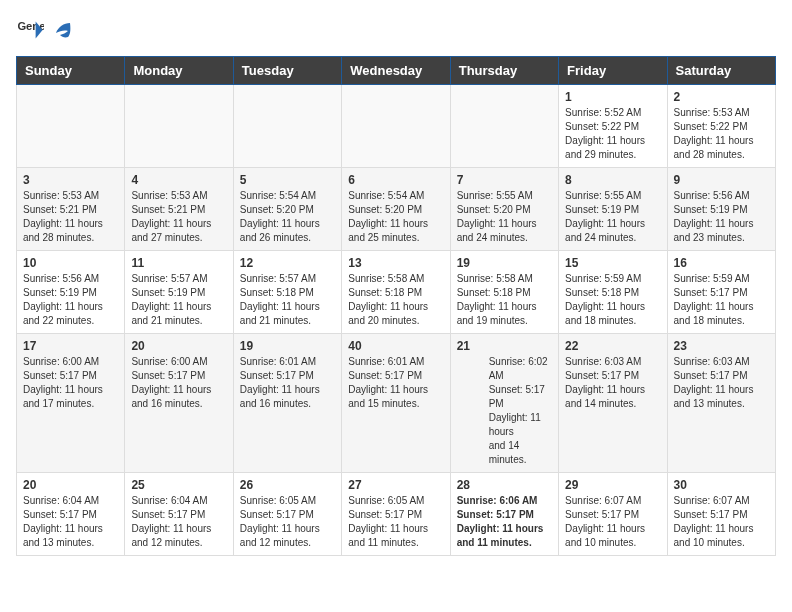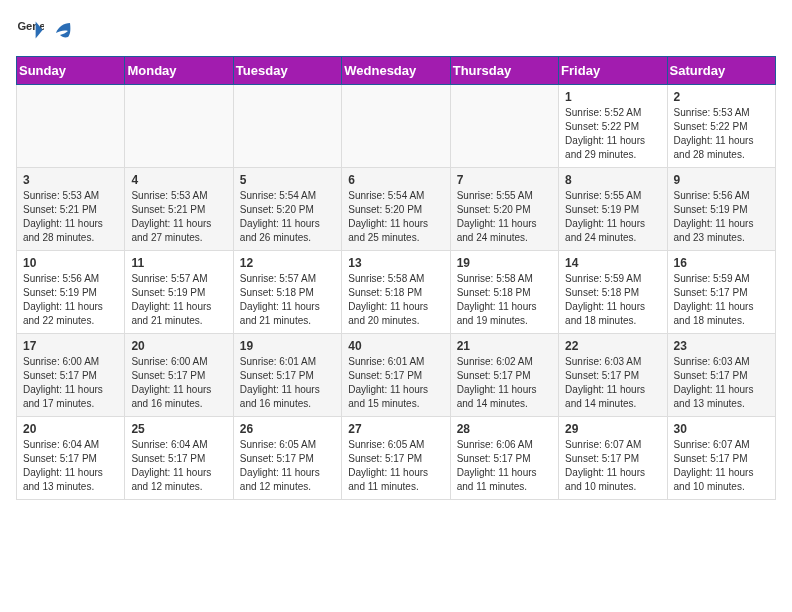--- a/index.html
+++ b/index.html
@@ -36,24 +36,24 @@
     .location {
       font-size: 14px;
       color: #555;
     }
     .calendar {
       width: 100%;
       border-collapse: collapse;
       border: 1px solid #ccc;
     }
     .calendar th {
-      background: #a21caf;
+      background: #404040;
       color: #fff;
       text-align: left;
-      padding: 6px 2px;
+      padding: 6px 8px;
       font-size: 13px;
       border: 1px solid #1e5a99;
     }
     .calendar td {
       vertical-align: top;
       padding: 5px 6px;
       border: 1px solid #ddd;
       font-size: 10.5px;
       color: #333;
       background: #fff;
@@ -218,21 +218,21 @@
 and 20 minutes.</div>
         </td>
         <td>
           <span class="day-num">19</span>
           <div class="day-info" style="white-space: pre-line;">Sunrise: 5:58 AM
 Sunset: 5:18 PM
 Daylight: 11 hours
 and 19 minutes.</div>
         </td>
         <td>
-          <span class="day-num">14</span>
+          <span class="day-num">15</span>
           <div class="day-info" style="white-space: pre-line;">Sunrise: 5:59 AM
 Sunset: 5:18 PM
 Daylight: 11 hours
 and 18 minutes.</div>
         </td>
         <td>
           <span class="day-num">16</span>
           <div class="day-info" style="white-space: pre-line;">Sunrise: 5:59 AM
 Sunset: 5:17 PM
 Daylight: 11 hours
@@ -263,21 +263,21 @@
         </td>
         <td>
           <span class="day-num">40</span>
           <div class="day-info" style="white-space: pre-line;">Sunrise: 6:01 AM
 Sunset: 5:17 PM
 Daylight: 11 hours
 and 15 minutes.</div>
         </td>
         <td>
           <span class="day-num">21</span>
-          <div class="day-info" style="white-space: pre-line;">Sunrise: 6:02 AM
+          <div class="day-info" style="white-space: pre-line; margin-left: 32px;">Sunrise: 6:02 AM
 Sunset: 5:17 PM
 Daylight: 11 hours
 and 14 minutes.</div>
         </td>
         <td>
           <span class="day-num">22</span>
           <div class="day-info" style="white-space: pre-line;">Sunrise: 6:03 AM
 Sunset: 5:17 PM
 Daylight: 11 hours
 and 14 minutes.</div>
@@ -314,21 +314,21 @@
         </td>
         <td>
           <span class="day-num">27</span>
           <div class="day-info" style="white-space: pre-line;">Sunrise: 6:05 AM
 Sunset: 5:17 PM
 Daylight: 11 hours
 and 11 minutes.</div>
         </td>
         <td>
           <span class="day-num">28</span>
-          <div class="day-info" style="white-space: pre-line;">Sunrise: 6:06 AM
+          <div class="day-info" style="white-space: pre-line; font-weight: bold;">Sunrise: 6:06 AM
 Sunset: 5:17 PM
 Daylight: 11 hours
 and 11 minutes.</div>
         </td>
         <td>
           <span class="day-num">29</span>
           <div class="day-info" style="white-space: pre-line;">Sunrise: 6:07 AM
 Sunset: 5:17 PM
 Daylight: 11 hours
 and 10 minutes.</div>

